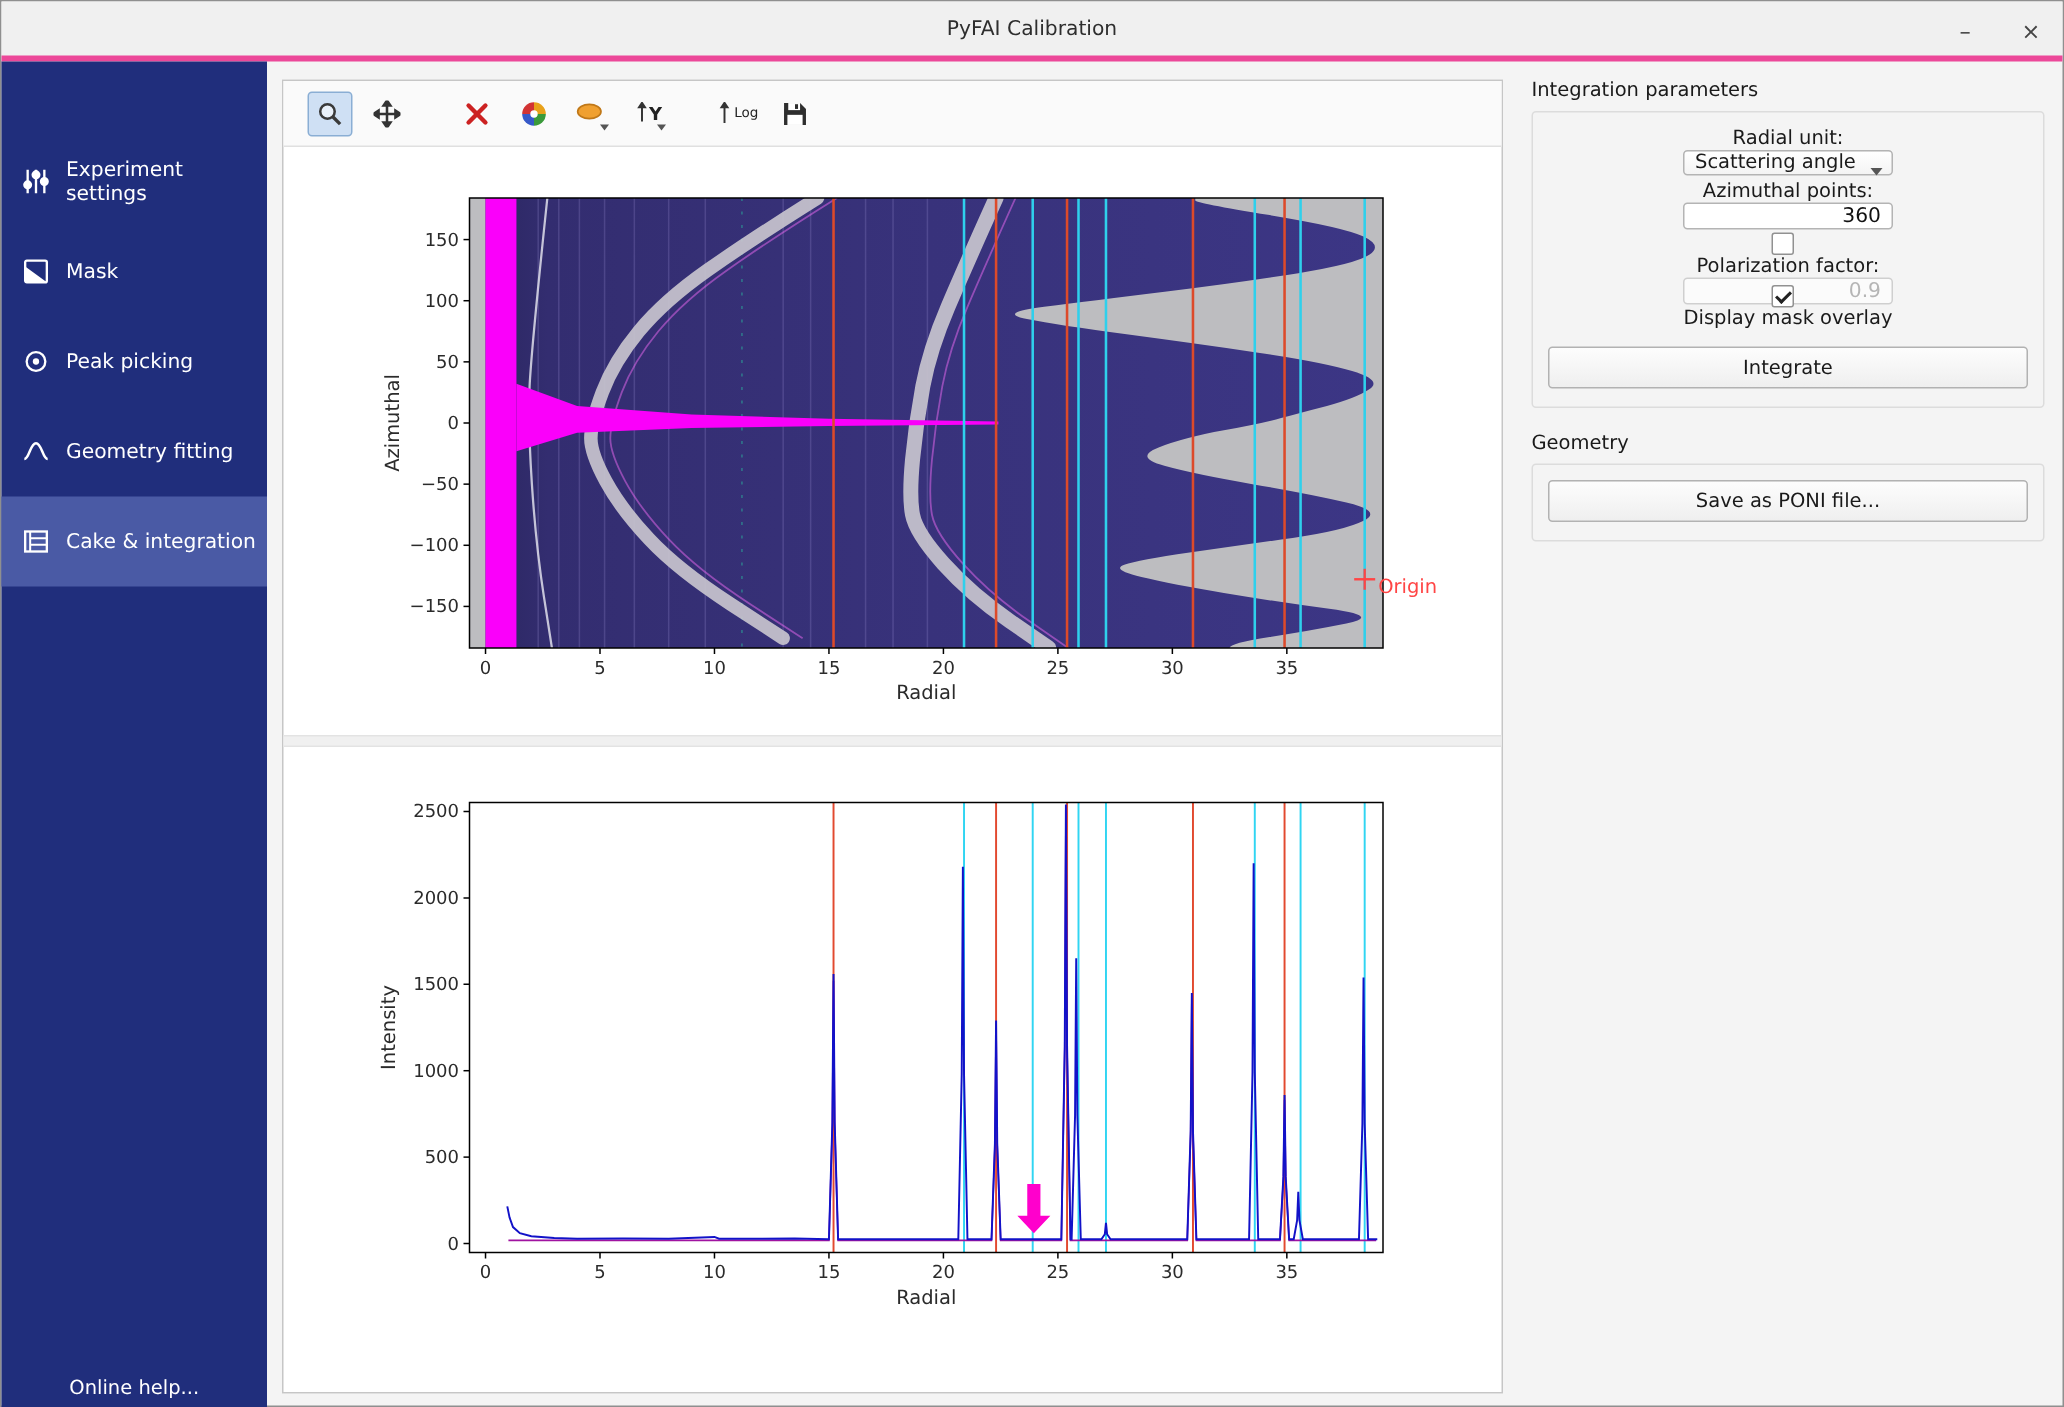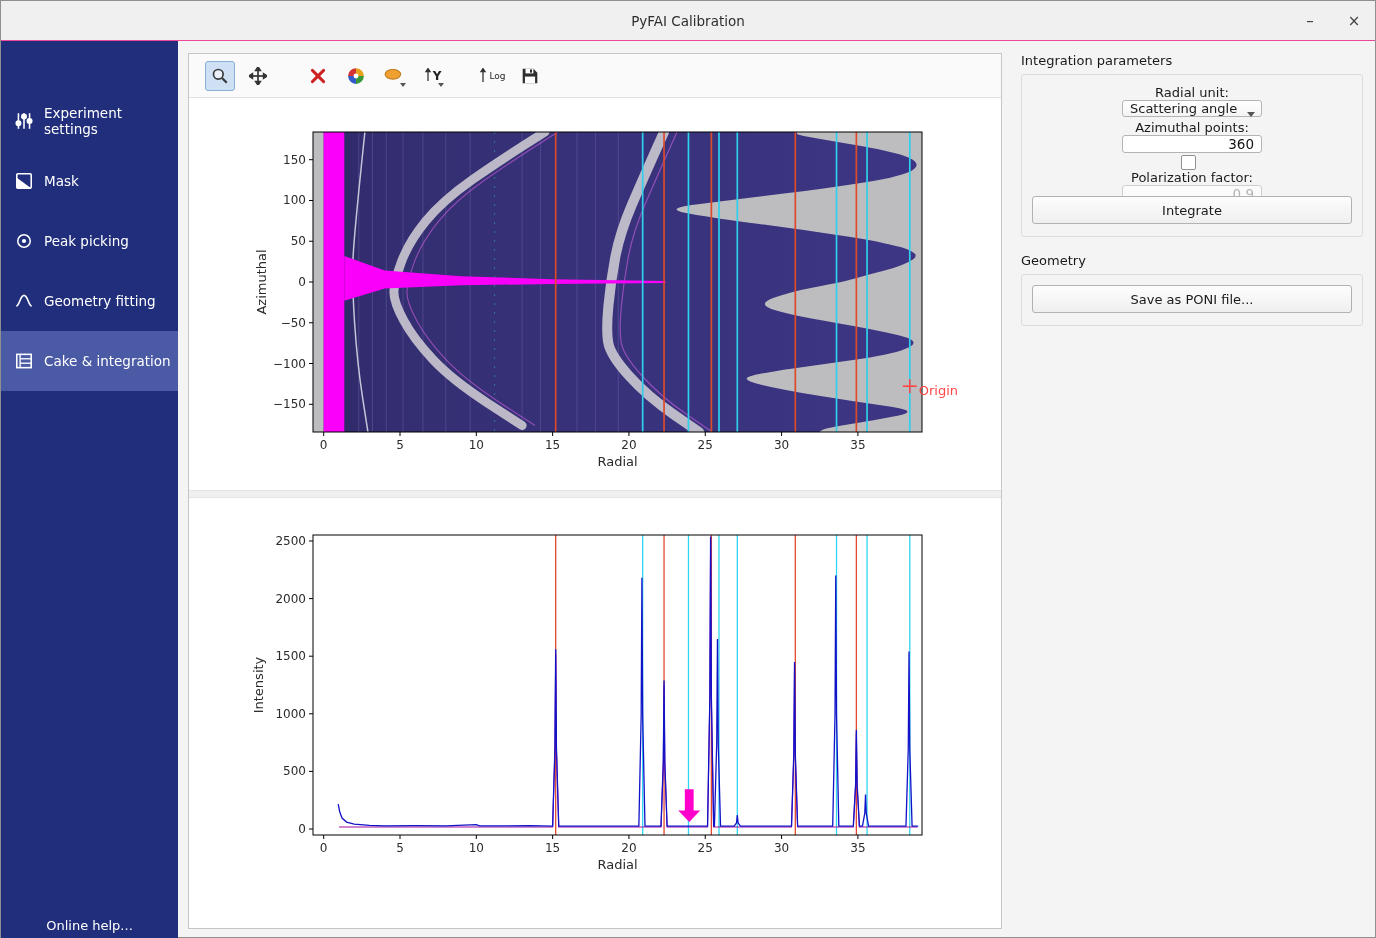--- a/index.html
+++ b/index.html
@@ -5,21 +5,21 @@
   * { box-sizing: border-box; margin: 0; padding: 0; }
   html,body { width:1376px; height:938px; }
   body {
     font-family: "DejaVu Sans", "Liberation Sans", sans-serif;
     font-size: 13px; color:#1a1a1a; background:#f4f4f4; overflow:hidden;
   }
   #window { position:relative; width:1376px; height:938px; border:1px solid #8f8f8f; background:#f4f4f4; }
 
   
   #titlebar { position:absolute; left:0; top:0; width:100%; height:40px; background:#f0f0f0;
-    border-bottom:1px solid #ec4899; display:flex; align-items:center; justify-content:center; }
+    border-bottom:4px solid #ec4899; display:flex; align-items:center; justify-content:center; }
   #titlebar .title { font-size:13.5px; color:#2e2e2e; }
   #titlebar .winbtns { position:absolute; right:10px; top:0; height:40px; display:flex; align-items:center; gap:22px; }
   .winbtn { width:22px; height:22px; display:flex; align-items:center; justify-content:center;
     color:#444; font-size:15px; cursor:default; }
 
   
   #sidebar { position:absolute; left:0; top:40px; width:177px; height:898px; background:#202e7c; }
   .side-item { height:60px; display:flex; align-items:center; padding-left:13px; gap:10px; color:#ffffff; }
   .side-item.selected { background:#4a5aa5; }
   .side-item .lbl { font-size:13.5px; }
@@ -377,20 +377,24 @@
       </div>
       <div class="form-row">
         <span class="flabel">Azimuthal points:</span>
         <input class="lineedit" value="360" style="">
       </div>
       <div class="form-row">
         <span class="checkbox"></span>
         <span class="flabel">Polarization factor:</span>
         <input class="lineedit" disabled="" value="0.9" style="">
       </div>
+      <div class="form-row" style="margin-top:4px;">
+        <span class="checkbox checked"></span>
+        <span class="flabel">Display mask overlay</span>
+      </div>
       <button class="btn" style="margin-top:6px;">Integrate</button>
     </div>
 
     <div class="group-title">Geometry</div>
     <div class="group-frame">
       <button class="btn">Save as PONI file...</button>
     </div>
   </div>
 
 </div>

